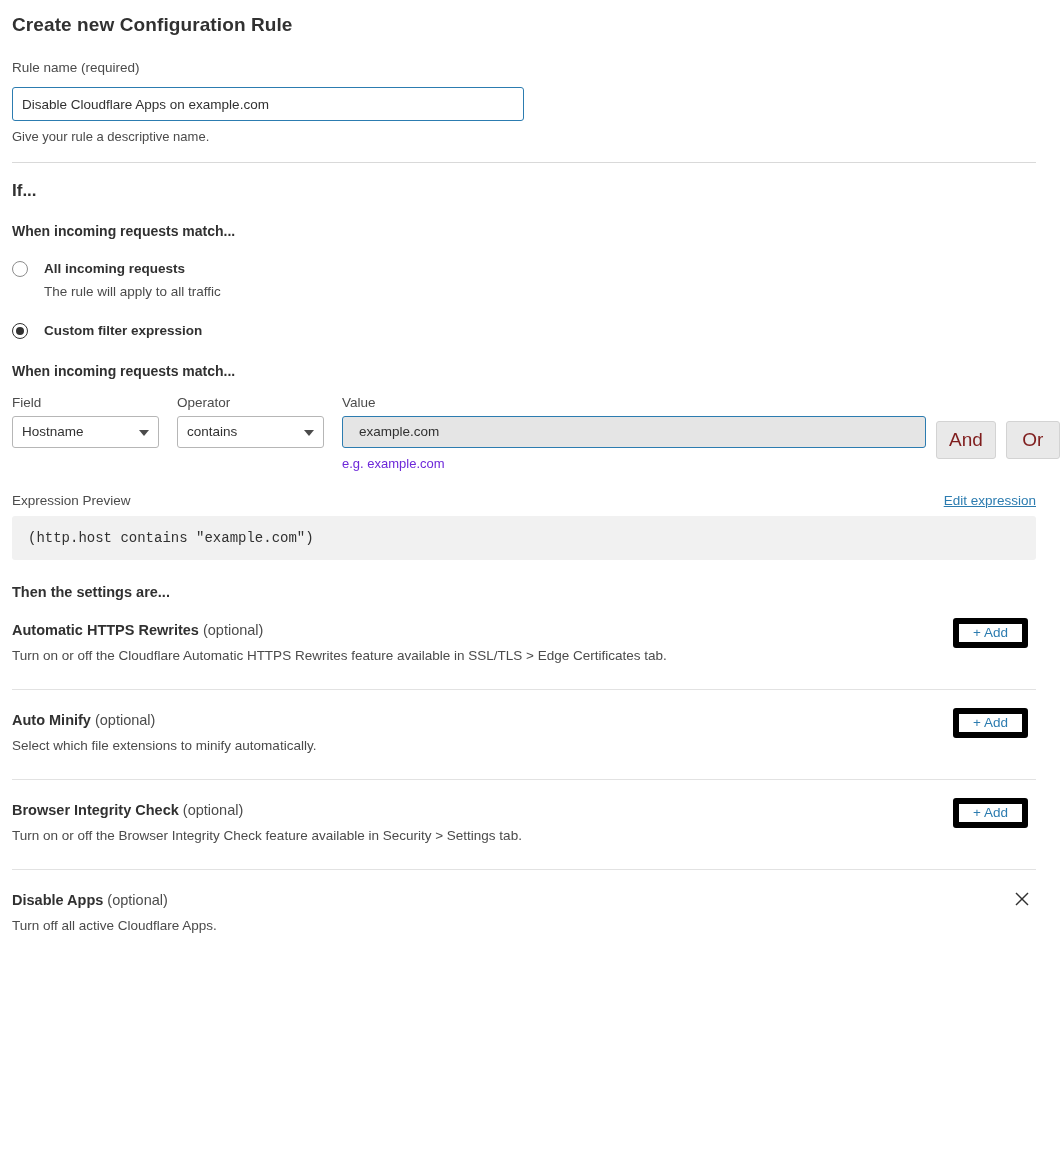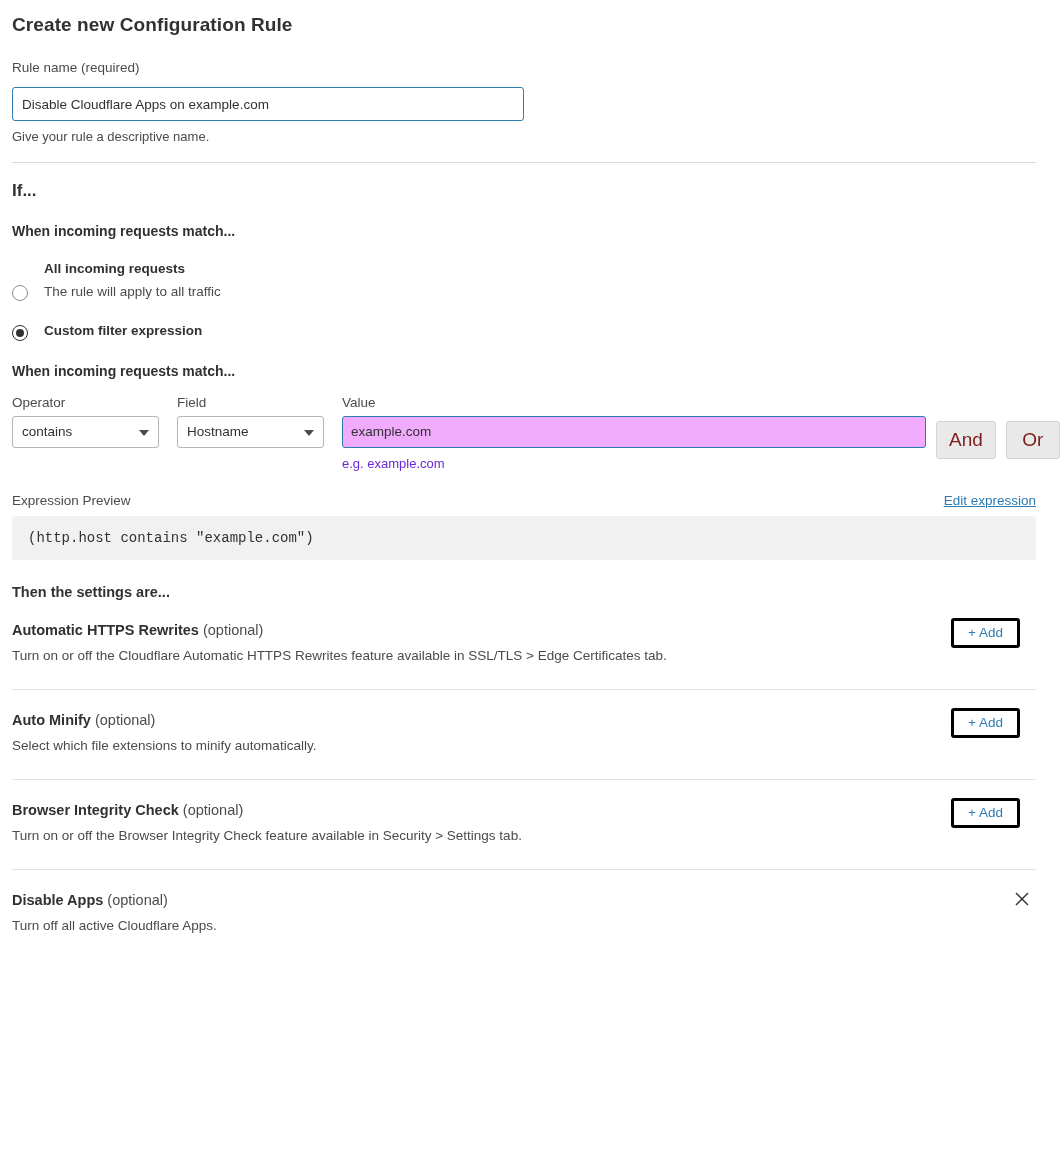--- a/index.html
+++ b/index.html
@@ -67,21 +67,21 @@
   .subheading {
     font-size: 14px;
     font-weight: bold;
     color: #313131;
     margin-top: 22px;
   }
 
   
   .radio-row {
     display: flex;
-    align-items: flex-end;
+    align-items: flex-start;
     margin-top: 20px;
   }
   .radio-outer {
     width: 16px;
     height: 16px;
     border-radius: 50%;
     border: 1px solid #8d8d8d;
     background: #fff;
     margin-right: 16px;
     margin-top: 2px;
@@ -144,22 +144,22 @@
     width: 0; height: 0;
     border-left: 5px solid transparent;
     border-right: 5px solid transparent;
     border-top: 6px solid #4b4b4b;
   }
   .value-input {
     width: 584px;
     height: 32px;
     border: 1px solid #2c7cb0;
     border-radius: 3px;
-    background: #f0abfc;
-    padding: 0 8px;
+    background: #e5e5e5;
+    padding: 0 16px;
     font-size: 13.5px;
     color: #313131;
     font-family: "Liberation Sans", sans-serif;
     outline: none;
   }
   .value-help {
     font-size: 13px;
     color: #6d28d9;
     margin-top: 8px;
   }
@@ -233,26 +233,26 @@
     margin-top: 10px;
   }
   .setting-sub {
     font-size: 13.5px;
     font-weight: bold;
     color: #313131;
     margin-top: 20px;
   }
   .add-btn {
     position: absolute;
-    right: 16px;
+    right: 8px;
     top: 18px;
     height: 30px;
     padding: 0 14px;
     background: #fff;
-    border: 3px solid #000000;
+    border: 6px solid #000000;
     border-radius: 3px;
     color: #2c7cb0;
     font-size: 13.5px;
     font-family: "Liberation Sans", sans-serif;
     cursor: pointer;
   }
   .close-btn {
     position: absolute;
     right: 2px;
     top: 18px;
@@ -302,31 +302,31 @@
     <div class="radio-texts">
       <div class="radio-title">Custom filter expression</div>
     </div>
   </div>
 
   
   <div class="subheading">When incoming requests match...</div>
 
   <div class="filter-row">
     <div style="margin-right:18px;">
+      <div class="col-label">Field</div>
+      <div class="select-box select-field">
+        <span>Hostname</span>
+        <span class="caret"></span>
+      </div>
+    </div>
+
+    <div style="margin-right:18px;">
       <div class="col-label">Operator</div>
       <div class="select-box select-op">
         <span>contains</span>
-        <span class="caret"></span>
-      </div>
-    </div>
-
-    <div style="margin-right:18px;">
-      <div class="col-label">Field</div>
-      <div class="select-box select-field">
-        <span>Hostname</span>
         <span class="caret"></span>
       </div>
     </div>
 
     <div>
       <div class="col-label">Value</div>
       <input class="value-input" type="text" value="example.com" style="">
       <div class="value-help">e.g. example.com</div>
     </div>
 

